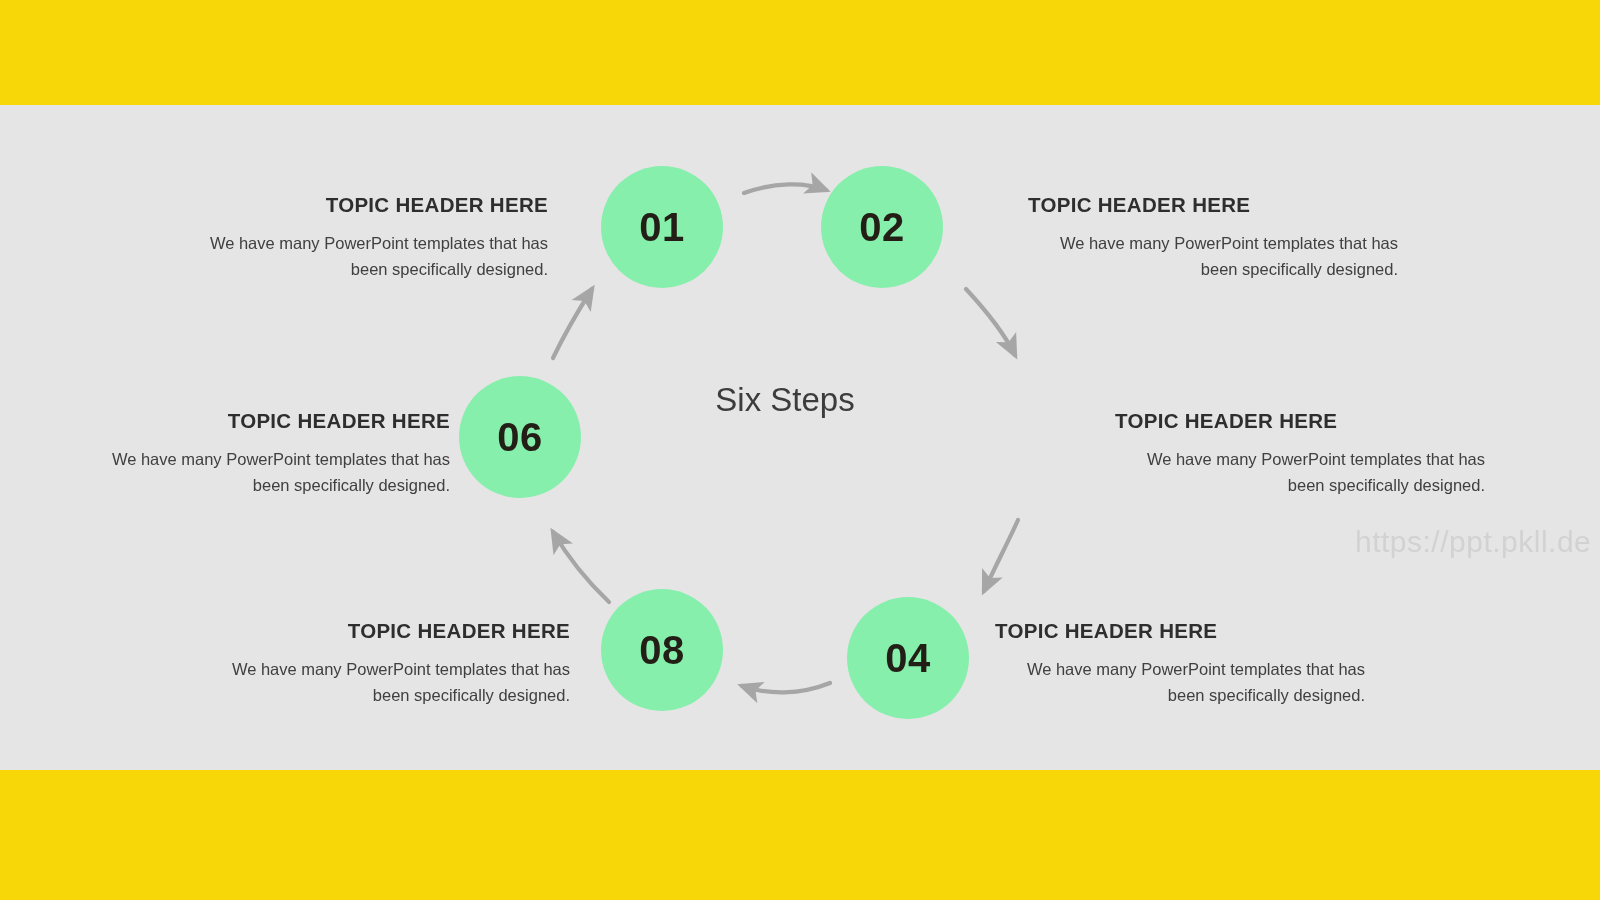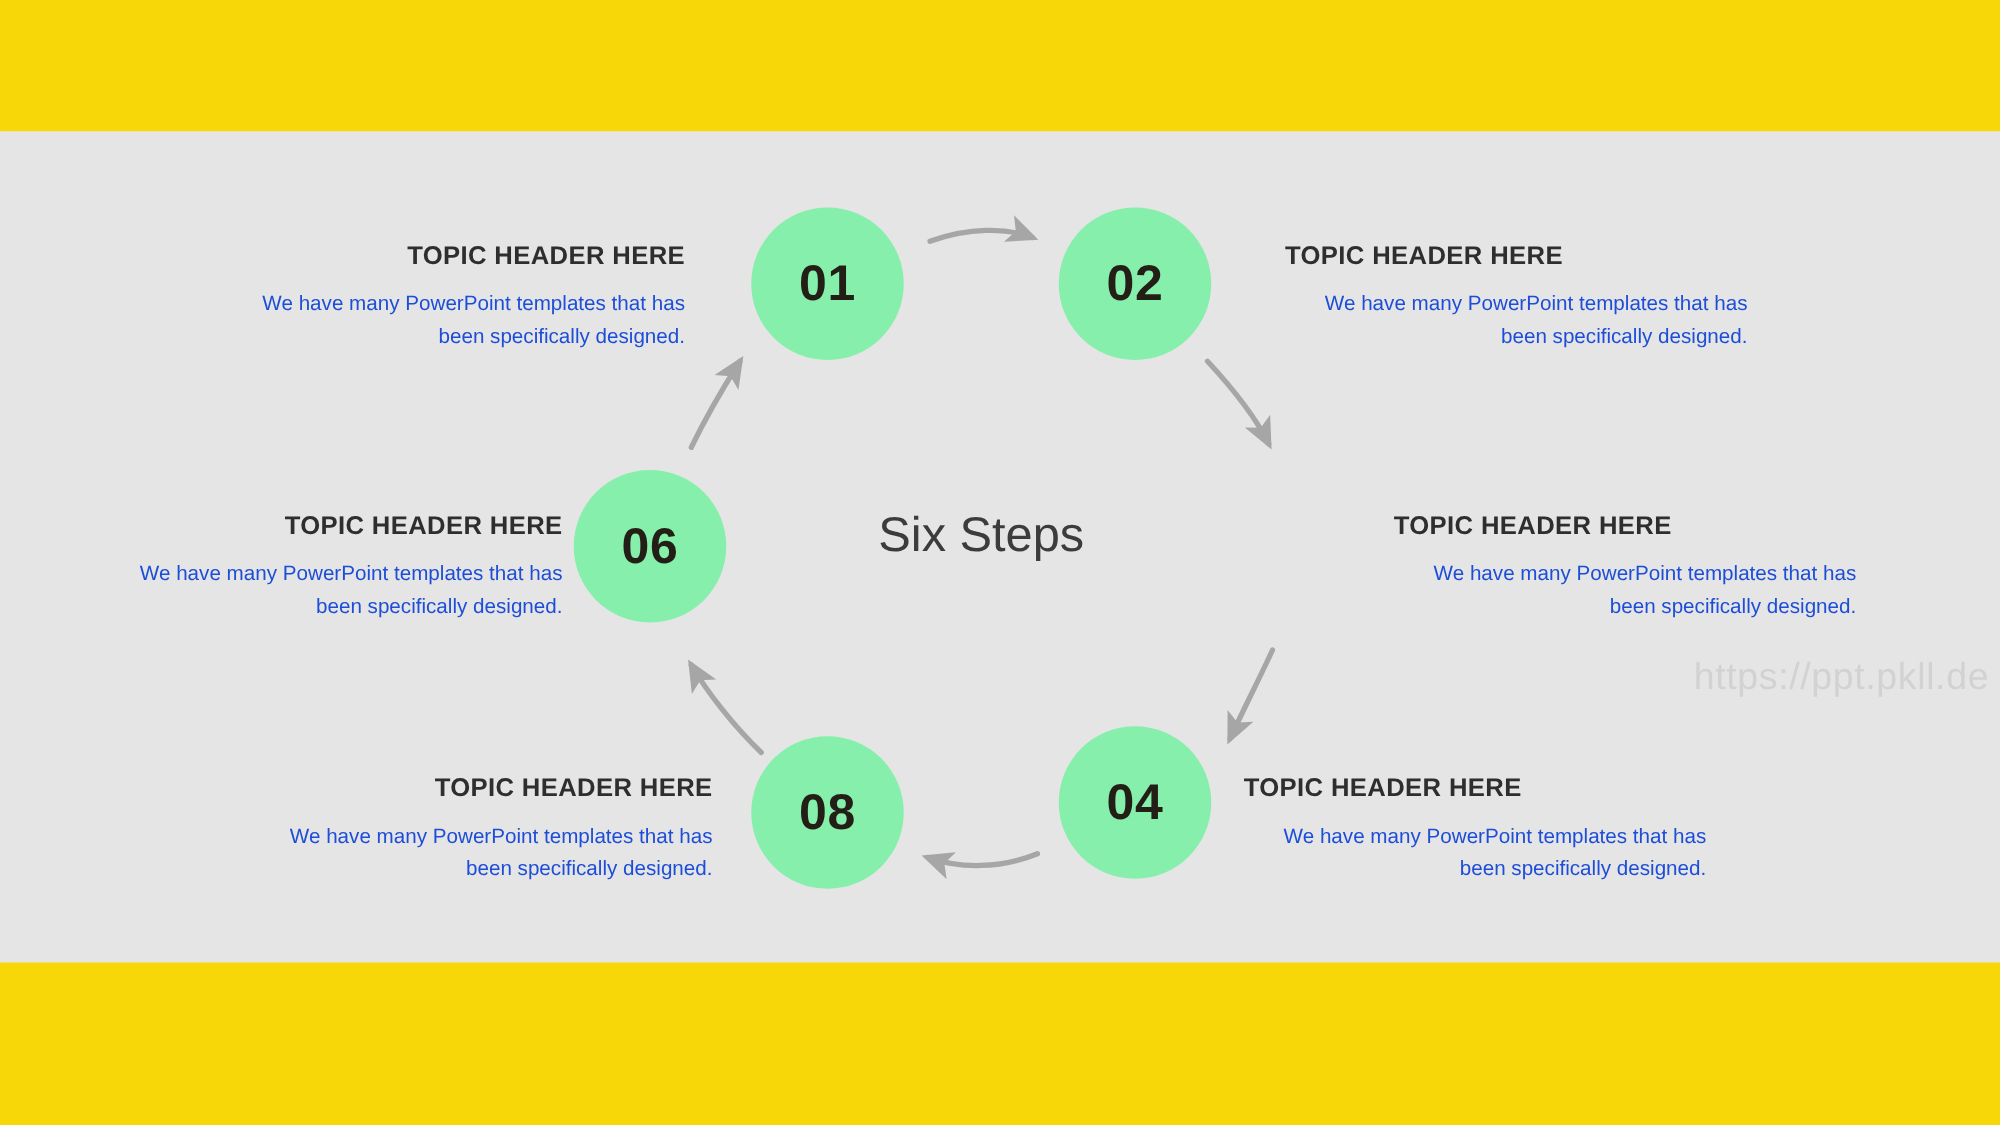--- a/index.html
+++ b/index.html
@@ -55,54 +55,54 @@
     background: #86efac;
     display: flex;
     align-items: center;
     justify-content: center;
     color: #231f16;
     font-size: 40px;
     font-weight: bold;
     letter-spacing: 0.5px;
   }
   .node-01 { left: 601px; top: 61px; }
-  .node-02 { left: 847px; top: 61px; }
+  .node-02 { left: 821px; top: 61px; }
   .node-03 { left: 969px; top: 271px; }
-  .node-04 { left: 847px; top: 476px; }
+  .node-04 { left: 847px; top: 492px; }
   .node-05 { left: 601px; top: 484px; }
   .node-06 { left: 459px; top: 271px; }
 
   .center-title {
     position: absolute;
     left: 660px;
-    top: 296px;
+    top: 272px;
     width: 250px;
     text-align: center;
-    font-size: 39px;
+    font-size: 33px;
     line-height: 1.42;
     color: #3c3c3c;
     font-weight: 400;
   }
 
   .block {
     position: absolute;
     width: 370px;
   }
   .block .bhead {
     font-size: 20.5px;
     font-weight: bold;
     color: #2e2e2e;
     letter-spacing: 0.3px;
     margin: 12px 0 13px 0;
     white-space: nowrap;
   }
   .block .bbody {
     font-size: 16.5px;
     line-height: 1.6;
-    color: #1d4ed8;
+    color: #404040;
     margin: 0;
     text-align: right;
   }
   .block.right { text-align: left; }
   .block.left { text-align: right; }
 
   .blk-01 { left: 178px; top: 76px; }
   .blk-02 { left: 1028px; top: 76px; }
   .blk-03 { left: 1115px; top: 292px; }
   .blk-04 { left: 995px; top: 502px; }

